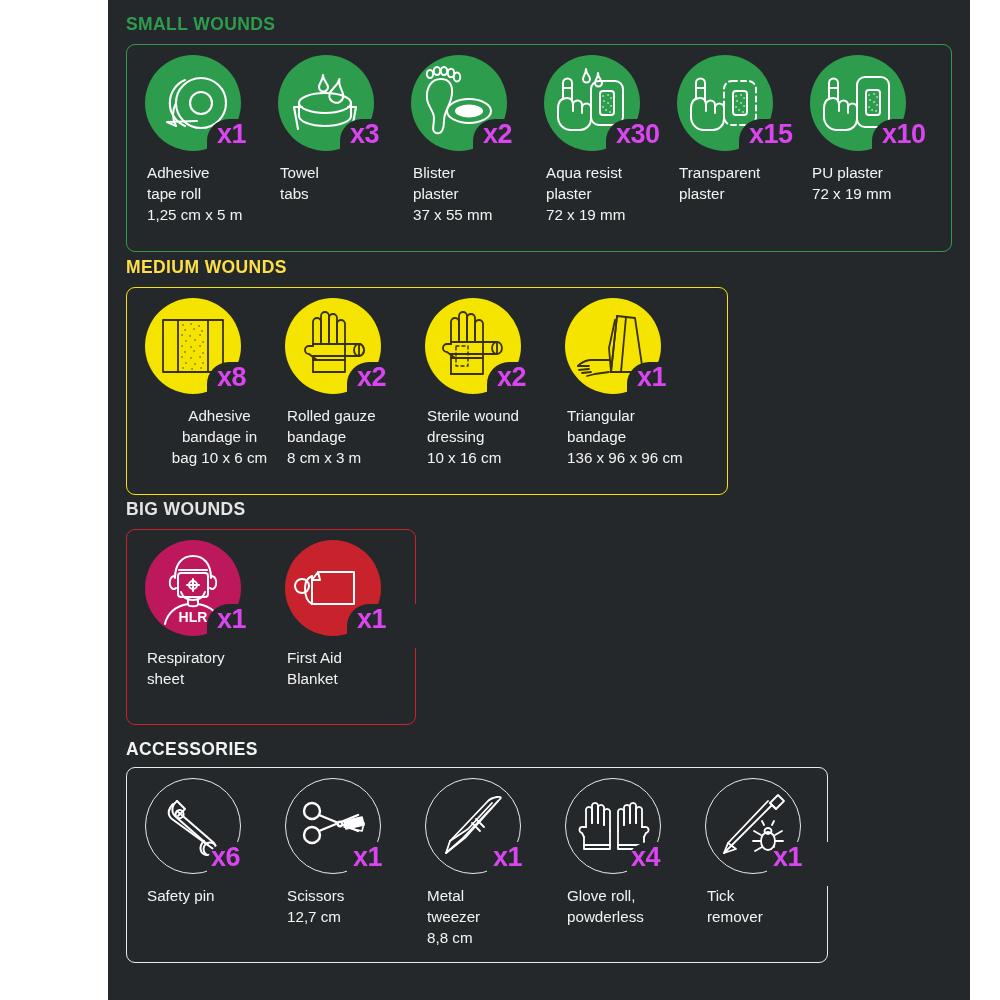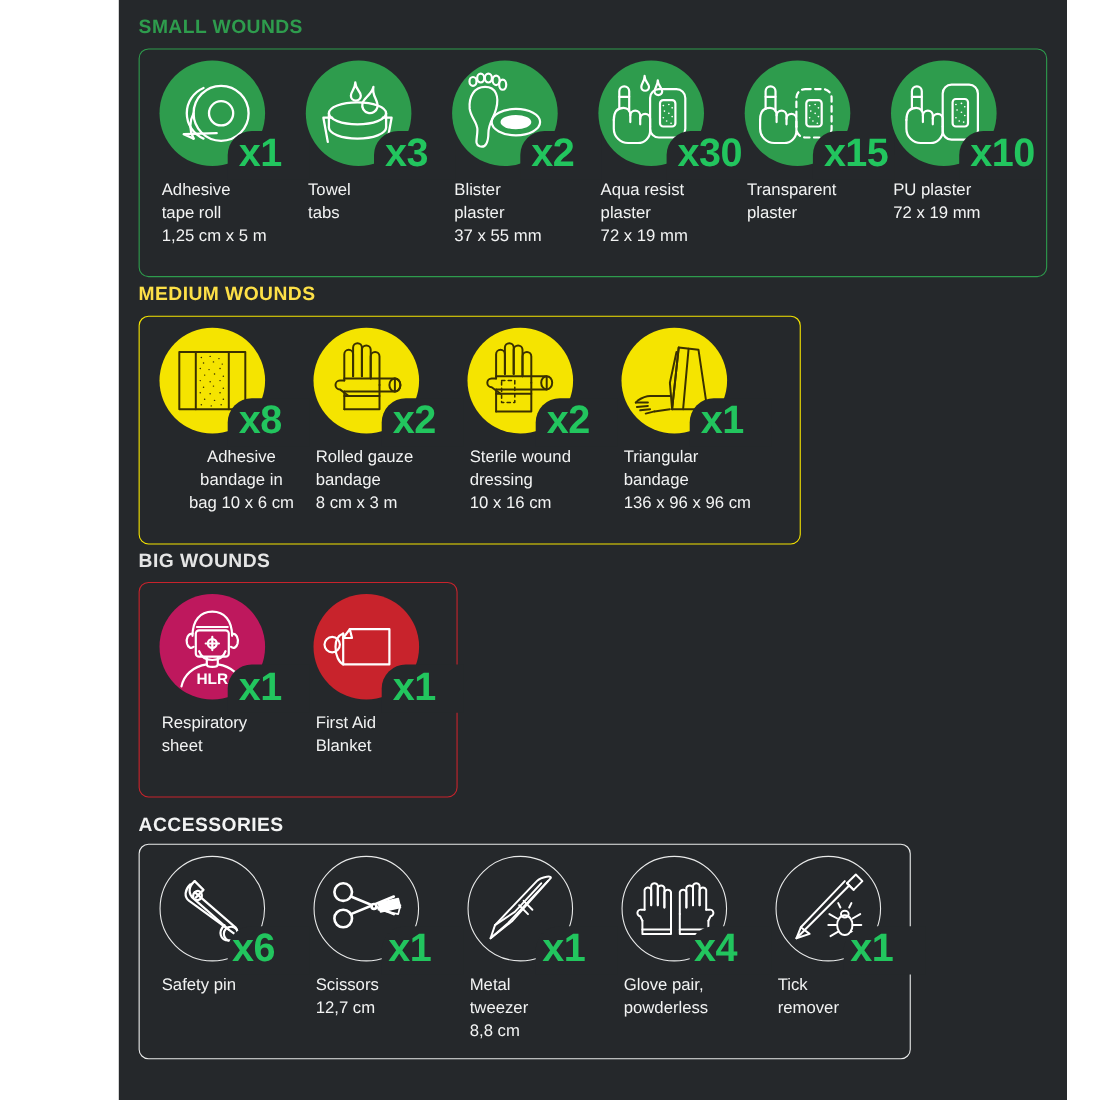--- a/index.html
+++ b/index.html
@@ -65,22 +65,22 @@
   .qty-notch {
     position: absolute;
     left: 62px; top: 64px;
     width: 74px; height: 44px;
     background: #25282b;
     border-radius: 22px 0 0 0;
   }
   .qty {
     position: absolute;
     left: 72px; top: 66px;
-    color: #22c55e;
-    font-size: 36px;
+    color: #d946ef;
+    font-size: 27px;
     font-weight: bold;
     line-height: 1;
     letter-spacing: -0.5px;
     white-space: nowrap;
   }
   .caption {
     position: absolute;
     left: 2px; top: 108px;
     color: #f2f3f3;
     font-size: 15.2px;
@@ -592,21 +592,21 @@
                   <path d="M76 48 L79 48 A3 3 0 0 1 80 54 L78 58"></path>
                   <path d="M78 58 L78 66 L52 66 L52 52"></path>
                   <path d="M78 66 L78 70 L52 70 L52 66"></path>
                 </g>
               </svg>
             </div>
             <div class="notch-mask-outline"></div>
             <div class="qty" style="left:66px;">x4</div>
           </div>
           <div class="caption">
-            <div>Glove pair,</div>
+            <div>Glove roll,</div>
             <div>powderless</div>
           </div>
         </div>
 
         <div class="item" style="width:140px;">
           <div class="badge-wrap">
             <div class="disc outline">
               <svg viewBox="0 0 96 96">
                 <g fill="none" stroke="#ffffff" stroke-width="1.8" stroke-linejoin="round" stroke-linecap="round">
                   <path d="M72 16 L78 22 L70 30 L64 24 Z"></path>

